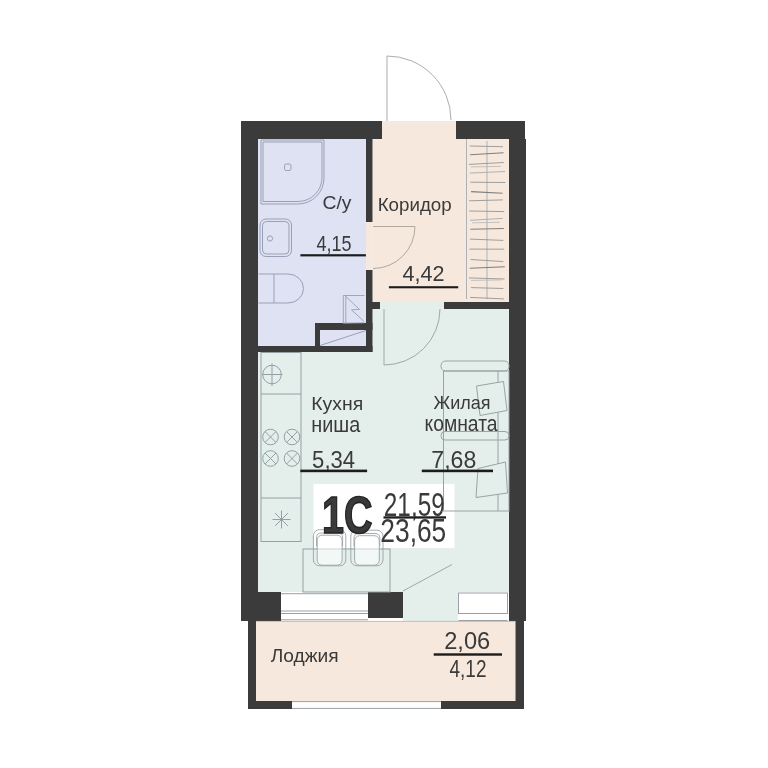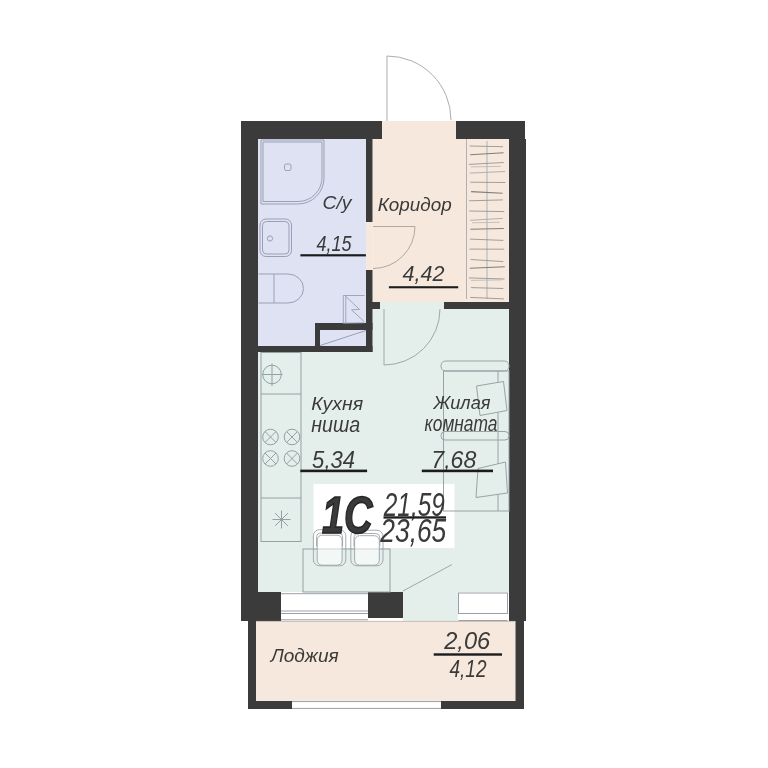--- a/index.html
+++ b/index.html
@@ -1,16 +1,16 @@
 <!DOCTYPE html>
 <html><head>
 <meta charset="utf-8">
 <style>
   html,body{margin:0;padding:0;background:#ffffff;}
-  #stage{position:relative;width:768px;height:768px;background:#ffffff;overflow:hidden;font-style:italic;}
+  #stage{position:relative;width:768px;height:768px;background:#ffffff;overflow:hidden;}
   svg{position:absolute;top:0;left:0;}
   text{font-family:"Liberation Sans",sans-serif;fill:#3a3a3a;}
 </style>
 </head>
 <body>
 <div id="stage">
 <svg width="768" height="768" viewBox="0 0 768 768">
 
 <rect x="258" y="139" width="108" height="207" fill="#dee2f2"></rect>
 

